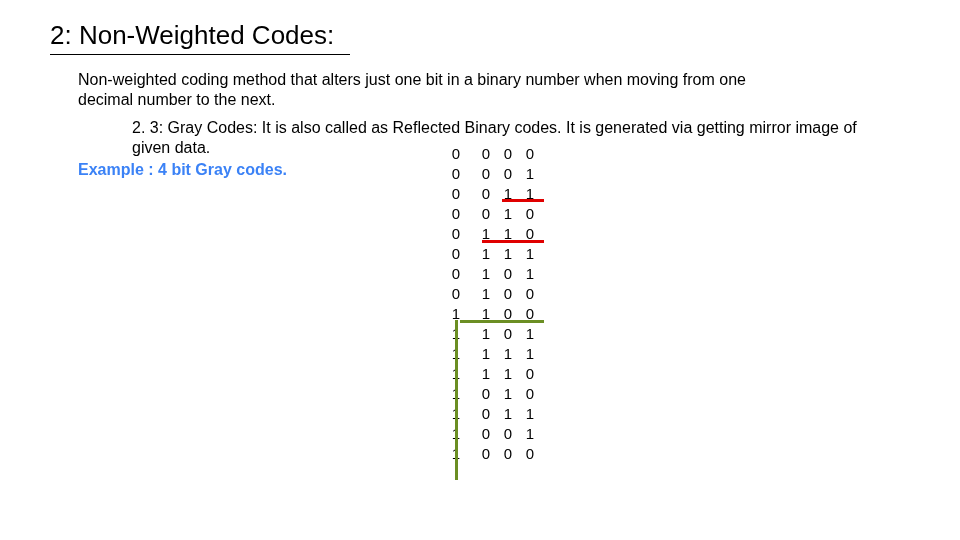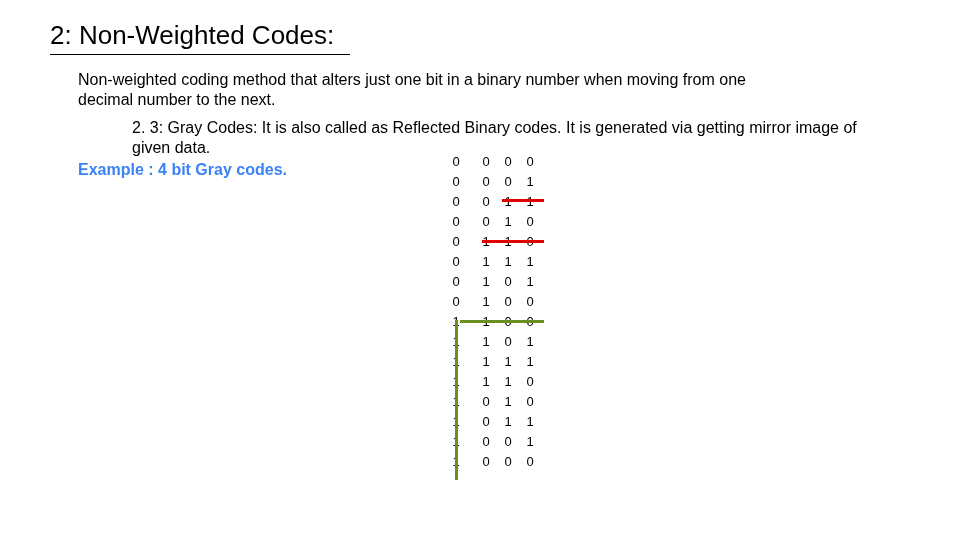--- a/index.html
+++ b/index.html
@@ -52,23 +52,23 @@
     position: absolute;
     left: 78px;
     top: 161px;
     font-size: 16px;
     font-weight: bold;
     color: #3b82f6;
   }
   .codes {
     position: absolute;
     left: 445px;
-    top: 152px;
+    top: 144px;
     font-family: Arial, Helvetica, sans-serif;
-    font-size: 13px;
+    font-size: 15px;
     line-height: 20px;
   }
   .codes .row {
     white-space: nowrap;
   }
   .codes .d {
     display: inline-block;
     width: 22px;
     text-align: center;
   }

